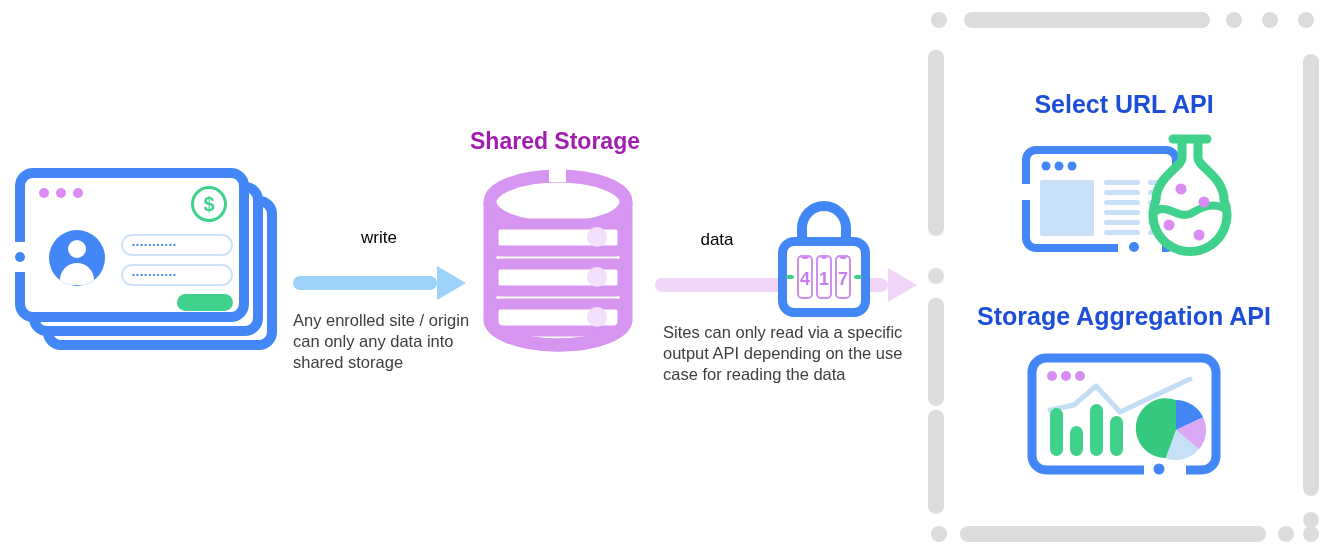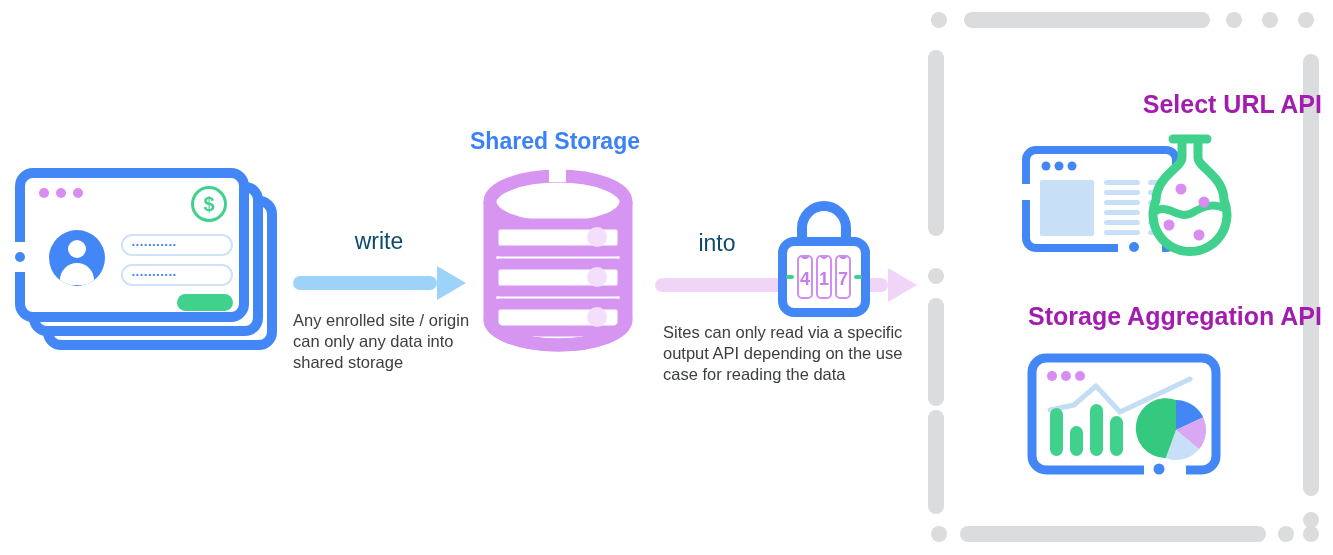--- a/index.html
+++ b/index.html
@@ -28,62 +28,62 @@
             border:2px solid #cfe2f8; border-radius:11px; color:#4387f6;
             font-size:8px; font-weight:700; letter-spacing:1.3px; line-height:18px; padding-left:9px; }
   .pw1 { top:56px; } .pw2 { top:86px; }
   .go-btn { position:absolute; left:152px; top:116px; width:56px; height:17px;
             border-radius:9px; background:#40d18c; border:none; }
   .border-gap { position:absolute; left:-10px; top:64px; width:10px; height:30px; background:#fff; }
   .gap-dot { position:absolute; left:-10px; top:74px; width:10px; height:10px;
              border-radius:50%; background:#4387f6; }
 
   
-  .flow-label { position:absolute; font-size:23px; color:#0c4a6e; text-align:center; }
+  .flow-label { position:absolute; font-size:17px; color:#000000; text-align:center; }
   .write-label { left:293px; top:228px; width:172px; }
   .read-label  { left:662px; top:230px; width:110px; }
   .arrow { position:absolute; display:flex; align-items:center; z-index:1; }
   .arrow .shaft { height:14px; border-radius:8px; }
   .arrow .head  { width:0; height:0; border-top:17px solid transparent;
                   border-bottom:17px solid transparent; }
   .write-arrow { left:293px; top:266px; }
   .write-arrow .shaft { width:144px; background:#9ed3f9; }
   .write-arrow .head  { border-left:29px solid #9ed3f9; }
   .read-arrow { left:655px; top:268px; }
   .read-arrow .shaft { width:233px; background:#f0d5f9; }
   .read-arrow .head  { border-left:29px solid #f0d5f9; }
   .caption { position:absolute; font-size:16.5px; line-height:1.27; color:#3c4043; }
   .write-caption { left:293px; top:310px; width:178px; }
   .read-caption  { left:663px; top:322px; width:250px; }
 
   
   .ss-title { position:absolute; left:440px; top:128px; width:230px; text-align:center;
-              font-size:23px; font-weight:700; color:#3b82f6; }
+              font-size:23px; font-weight:700; color:#a21caf; }
   .db-icon { position:absolute; left:477px; top:164px; }
 
   
   .lock { position:absolute; left:778px; top:201px; width:92px; z-index:2;
           display:flex; flex-direction:column; align-items:center; }
   .shackle { width:54px; height:46px; border:10px solid #4387f6; border-bottom:none;
              border-radius:27px 27px 0 0; margin-bottom:-10px; background:transparent; }
   .lock-body { width:92px; height:80px; background:#fff; border:9px solid #4387f6;
                border-radius:16px; display:flex; align-items:center; justify-content:center; }
   .dial { display:flex; align-items:center; gap:3px; }
   .dial .dash { width:8px; height:4px; border-radius:2px; background:#40d18c; }
   .dial-col { width:16px; height:44px; border:2px solid #cf8ef2; border-radius:5px;
               overflow:hidden; background:#fff; }
   .dial-col .inner { display:flex; flex-direction:column; transform:translateY(-17px); }
   .dial-col .inner span { height:26px; line-height:26px; text-align:center;
               font-size:18px; font-weight:700; color:#c77df0; }
 
   
   .panel { position:absolute; left:926px; top:10px; width:396px; height:537px; }
   .panel-border { position:absolute; left:0; top:0; }
-  .api-title { position:absolute; width:100%; text-align:right; font-size:25px;
-               font-weight:700; color:#a21caf; }
+  .api-title { position:absolute; width:100%; text-align:center; font-size:25px;
+               font-weight:700; color:#1d4ed8; }
   .api-title.t1 { top:80px; } .api-title.t2 { top:292px; }
   .api-icon { position:absolute; }
   .api-icon.i1 { left:94px; top:122px; }
   .api-icon.i2 { left:100px; top:342px; }
 </style>
 </head>
 <body>
 
 <div class="stage">
 
@@ -120,21 +120,21 @@
     <rect x="72" y="3" width="17" height="15" fill="#fff"></rect>
     <rect x="16" y="60" width="130" height="27" rx="7" fill="#fff" stroke="#d795f2" stroke-width="11"></rect>
     <rect x="16" y="100" width="130" height="27" rx="7" fill="#fff" stroke="#d795f2" stroke-width="11"></rect>
     <rect x="16" y="140" width="130" height="27" rx="7" fill="#fff" stroke="#d795f2" stroke-width="11"></rect>
     <path d="M13 155 A68 26 0 0 0 149 155" fill="none" stroke="#d795f2" stroke-width="13"></path>
     <circle cx="120" cy="73" r="10" fill="#f3defb"></circle>
     <circle cx="120" cy="113" r="10" fill="#f3defb"></circle>
     <circle cx="120" cy="153" r="10" fill="#f3defb"></circle>
   </svg>
 
-  <div class="flow-label read-label">into</div>
+  <div class="flow-label read-label">data</div>
   <div class="arrow read-arrow">
     <div class="shaft"></div>
       <div class="head"></div>
   </div>
 
   <div class="lock">
     <div class="shackle"></div>
     <div class="lock-body">
       <div class="dial">
         <span class="dash"></span>

